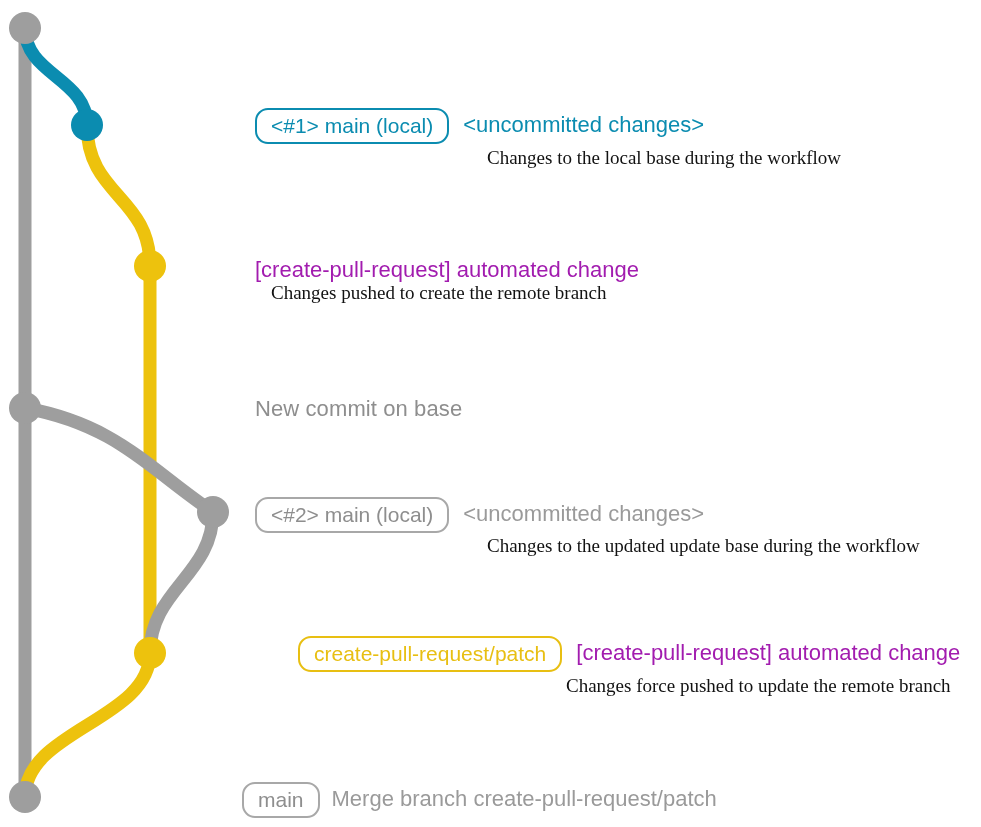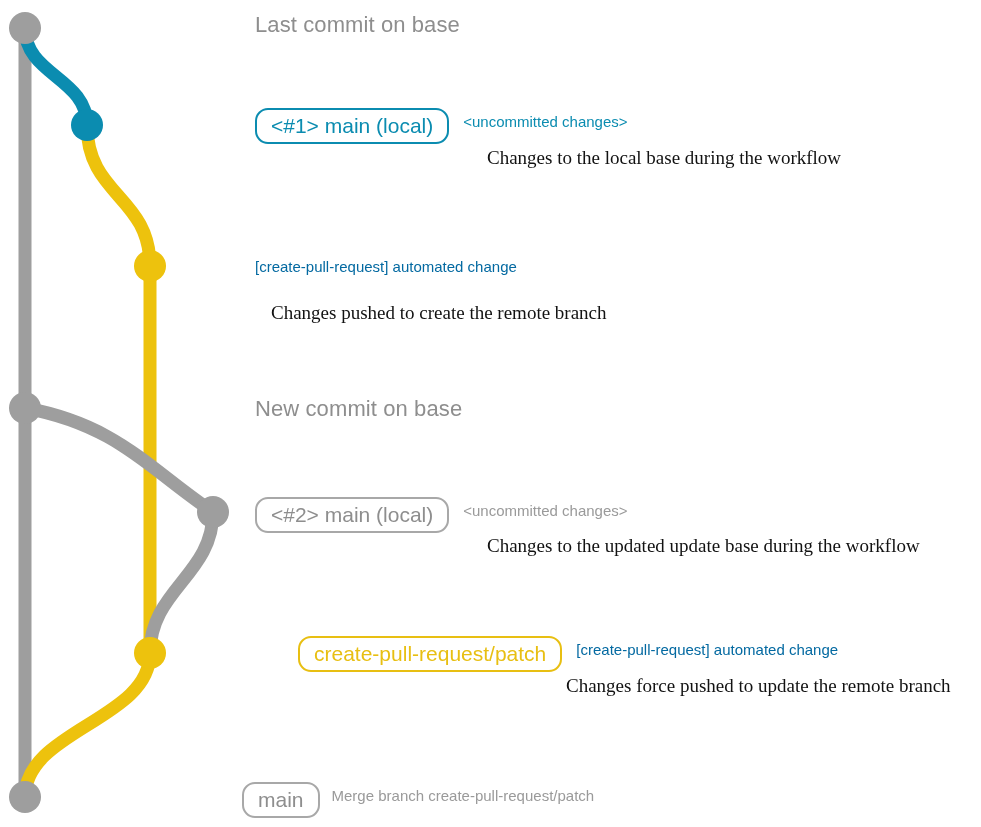--- a/index.html
+++ b/index.html
@@ -56,27 +56,27 @@
     background: transparent;
     box-sizing: border-box;
   }
   .badge.teal { border-color: #0b8cb0; color: #0b8cb0; }
   .badge.gold { border-color: #e8bf12; color: #e8bf12; }
   .badge.gray { border-color: #a8a8a8; color: #8e8e8e; }
 
   
   .subject {
     font-family: "Liberation Sans", sans-serif;
-    font-size: 15px;
+    font-size: 22px;
     line-height: 1;
     white-space: nowrap;
     padding-top: 6px;
   }
   .subject.teal { color: #0b8cb0; }
-  .subject.gold { color: #0369a1; text-align: center; }
+  .subject.gold { color: #a21caf; text-align: center; }
   .subject.gray { color: #9a9a9a; }
 
   .badge-gap { width: 14px; flex: 0 0 auto; }
   .badge-gap-sm { width: 12px; flex: 0 0 auto; }
 
   
   .desc {
     position: absolute;
     font-family: "Liberation Serif", serif;
     font-size: 19px;
@@ -109,35 +109,32 @@
 
     <circle cx="25" cy="28" r="16" fill="#9e9e9e"></circle>
     <circle cx="87" cy="125" r="16" fill="#0b8cb0"></circle>
     <circle cx="150" cy="266" r="16" fill="#edc20d"></circle>
     <circle cx="25" cy="408" r="16" fill="#9e9e9e"></circle>
     <circle cx="213" cy="512" r="16" fill="#9e9e9e"></circle>
     <circle cx="150" cy="653" r="16" fill="#edc20d"></circle>
     <circle cx="25" cy="797" r="16" fill="#9e9e9e"></circle>
   </svg>
 
-  <div class="row" style="left:255px; top:14px;">
-    <span class="plain-heading">Last commit on base</span>
-  </div>
 
   <div class="row" style="left:255px; top:108px;">
     <span class="badge teal">&lt;#1&gt; main (local)</span>
     <span class="badge-gap"></span>
     <span class="subject teal">&lt;uncommitted changes&gt;</span>
   </div>
   <div class="desc" style="left:487px; top:148px;">Changes to the local base during the workflow</div>
 
   <div class="row" style="left:255px; top:253px;">
     <span class="subject gold">[create-pull-request] automated change</span>
   </div>
-  <div class="desc" style="left:271px; top:303px;">Changes pushed to create the remote branch</div>
+  <div class="desc" style="left:271px; top:283px;">Changes pushed to create the remote branch</div>
 
   <div class="row" style="left:255px; top:398px;">
     <span class="plain-heading">New commit on base</span>
   </div>
 
   <div class="row" style="left:255px; top:497px;">
     <span class="badge gray">&lt;#2&gt; main (local)</span>
     <span class="badge-gap"></span>
     <span class="subject gray">&lt;uncommitted changes&gt;</span>
   </div>

